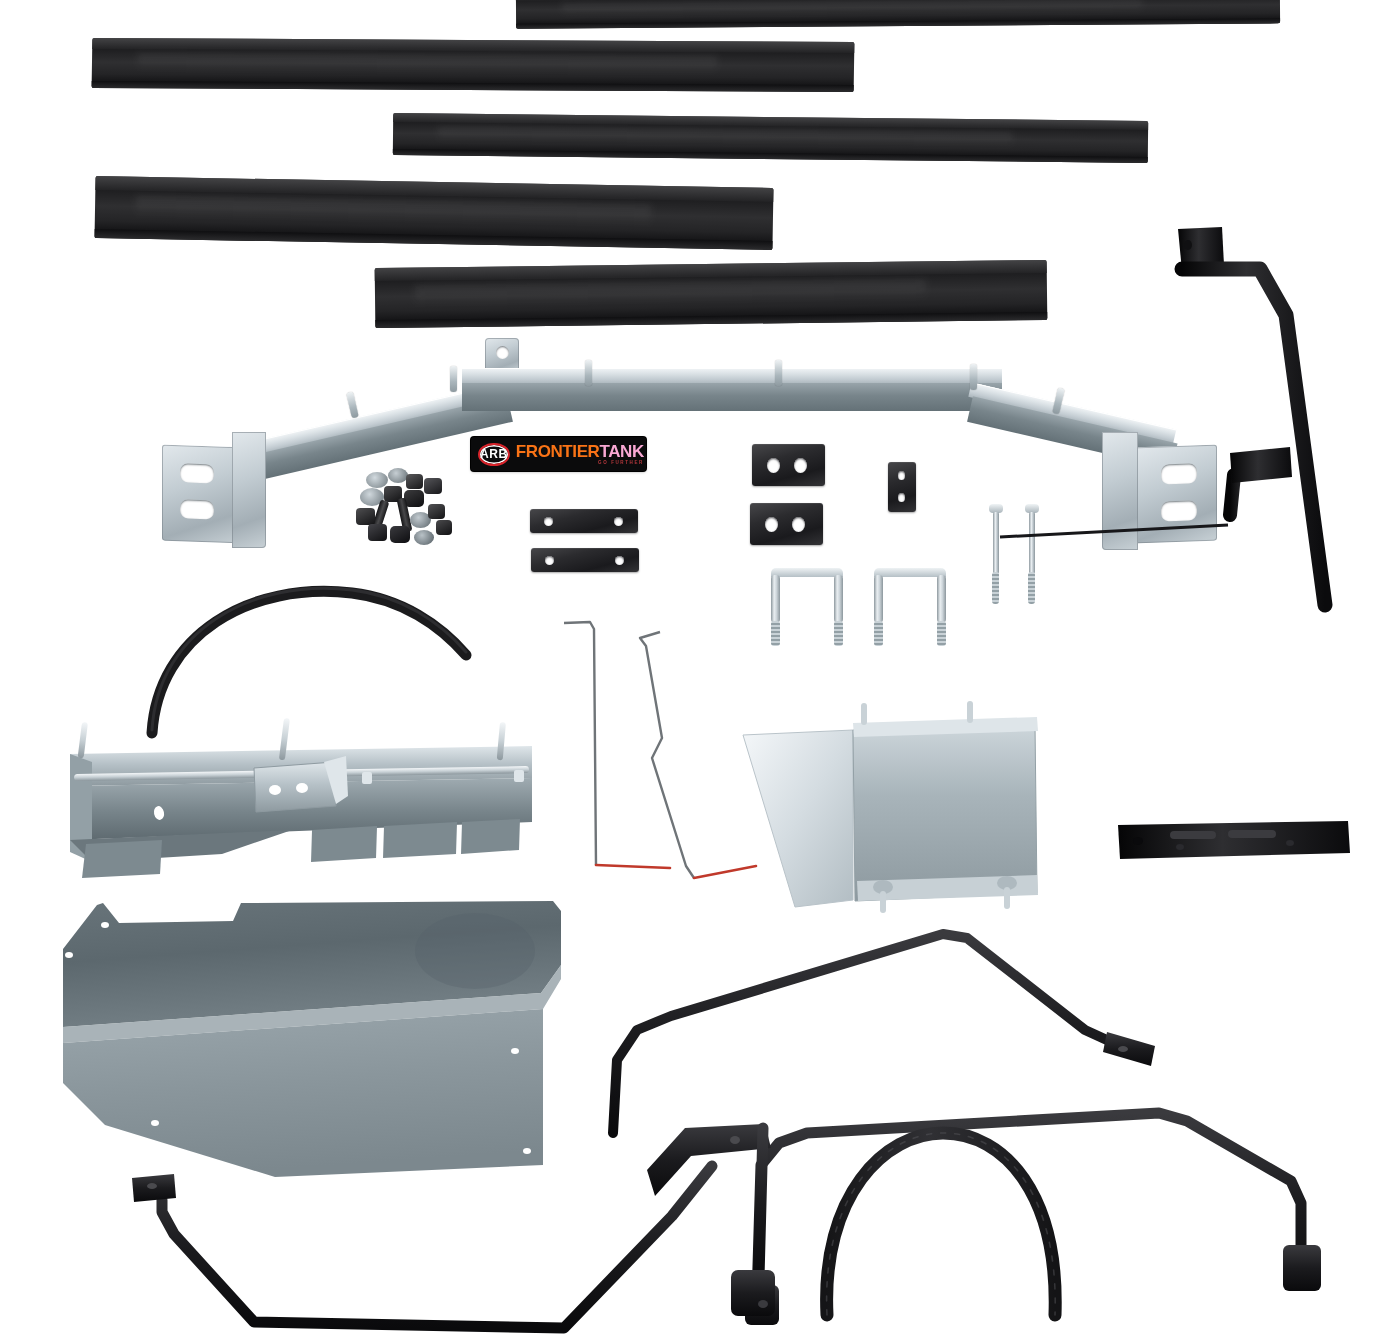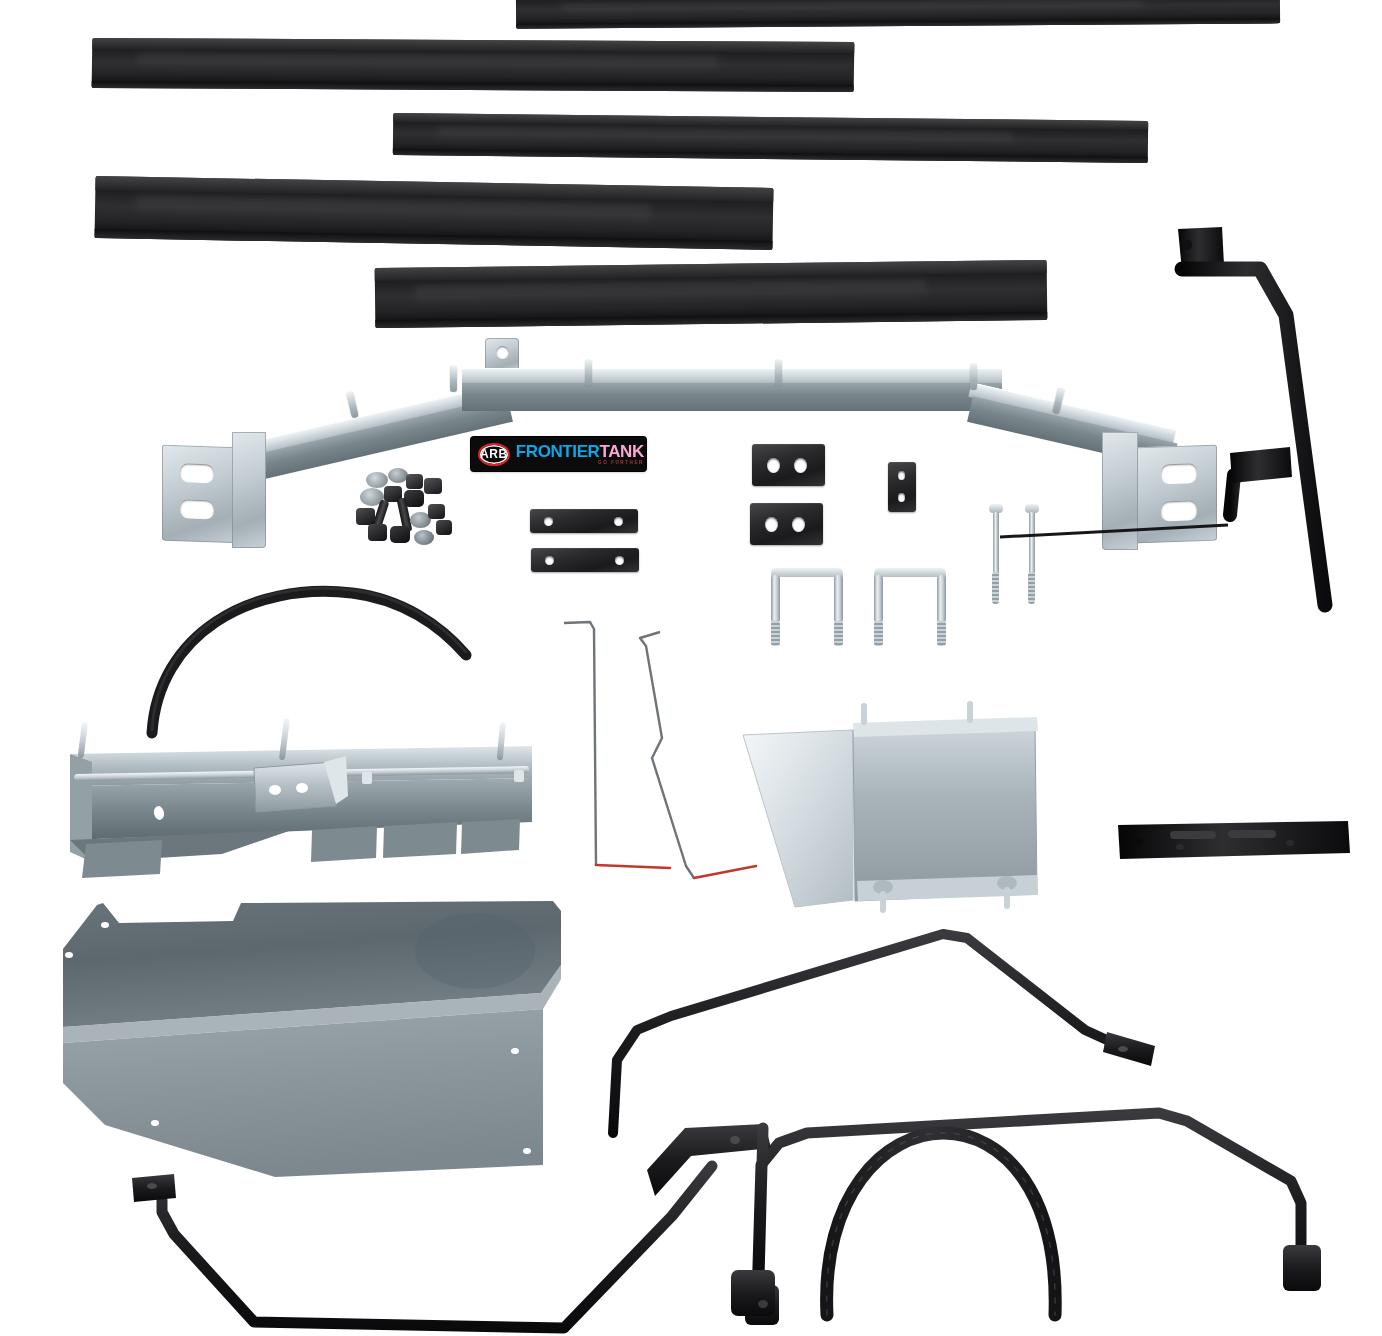--- a/index.html
+++ b/index.html
@@ -79,21 +79,21 @@
     border:2px solid #d8232a;
     box-shadow:inset 0 0 0 1.5px #ffffff;
     display:flex;align-items:center;
   }
   #arb-oval span{
     color:#fff;font-weight:bold;font-size:12px;letter-spacing:.6px;
     font-family:"Liberation Sans",sans-serif;line-height:1;
   }
   .ft-wrap{display:flex;flex-direction:column;justify-content:center;line-height:1;}
   .ft-main{font-weight:bold;font-size:17px;letter-spacing:-.4px;font-family:"Liberation Sans",sans-serif;}
-  .ft-main .red{color:#0ea5e9;}
+  .ft-main .red{color:#f97316;}
   .ft-main .wht{color:#f9a8d4;}
   .ft-sub{
     color:#b8393d;font-size:4.5px;font-weight:bold;letter-spacing:1.6px;
     text-align:right;margin-top:1px;font-family:"Liberation Sans",sans-serif;
   }
 
   
   #hardware{left:352px;top:468px;width:108px;height:80px;}
   .nutw{position:absolute;border-radius:3px;}
 

